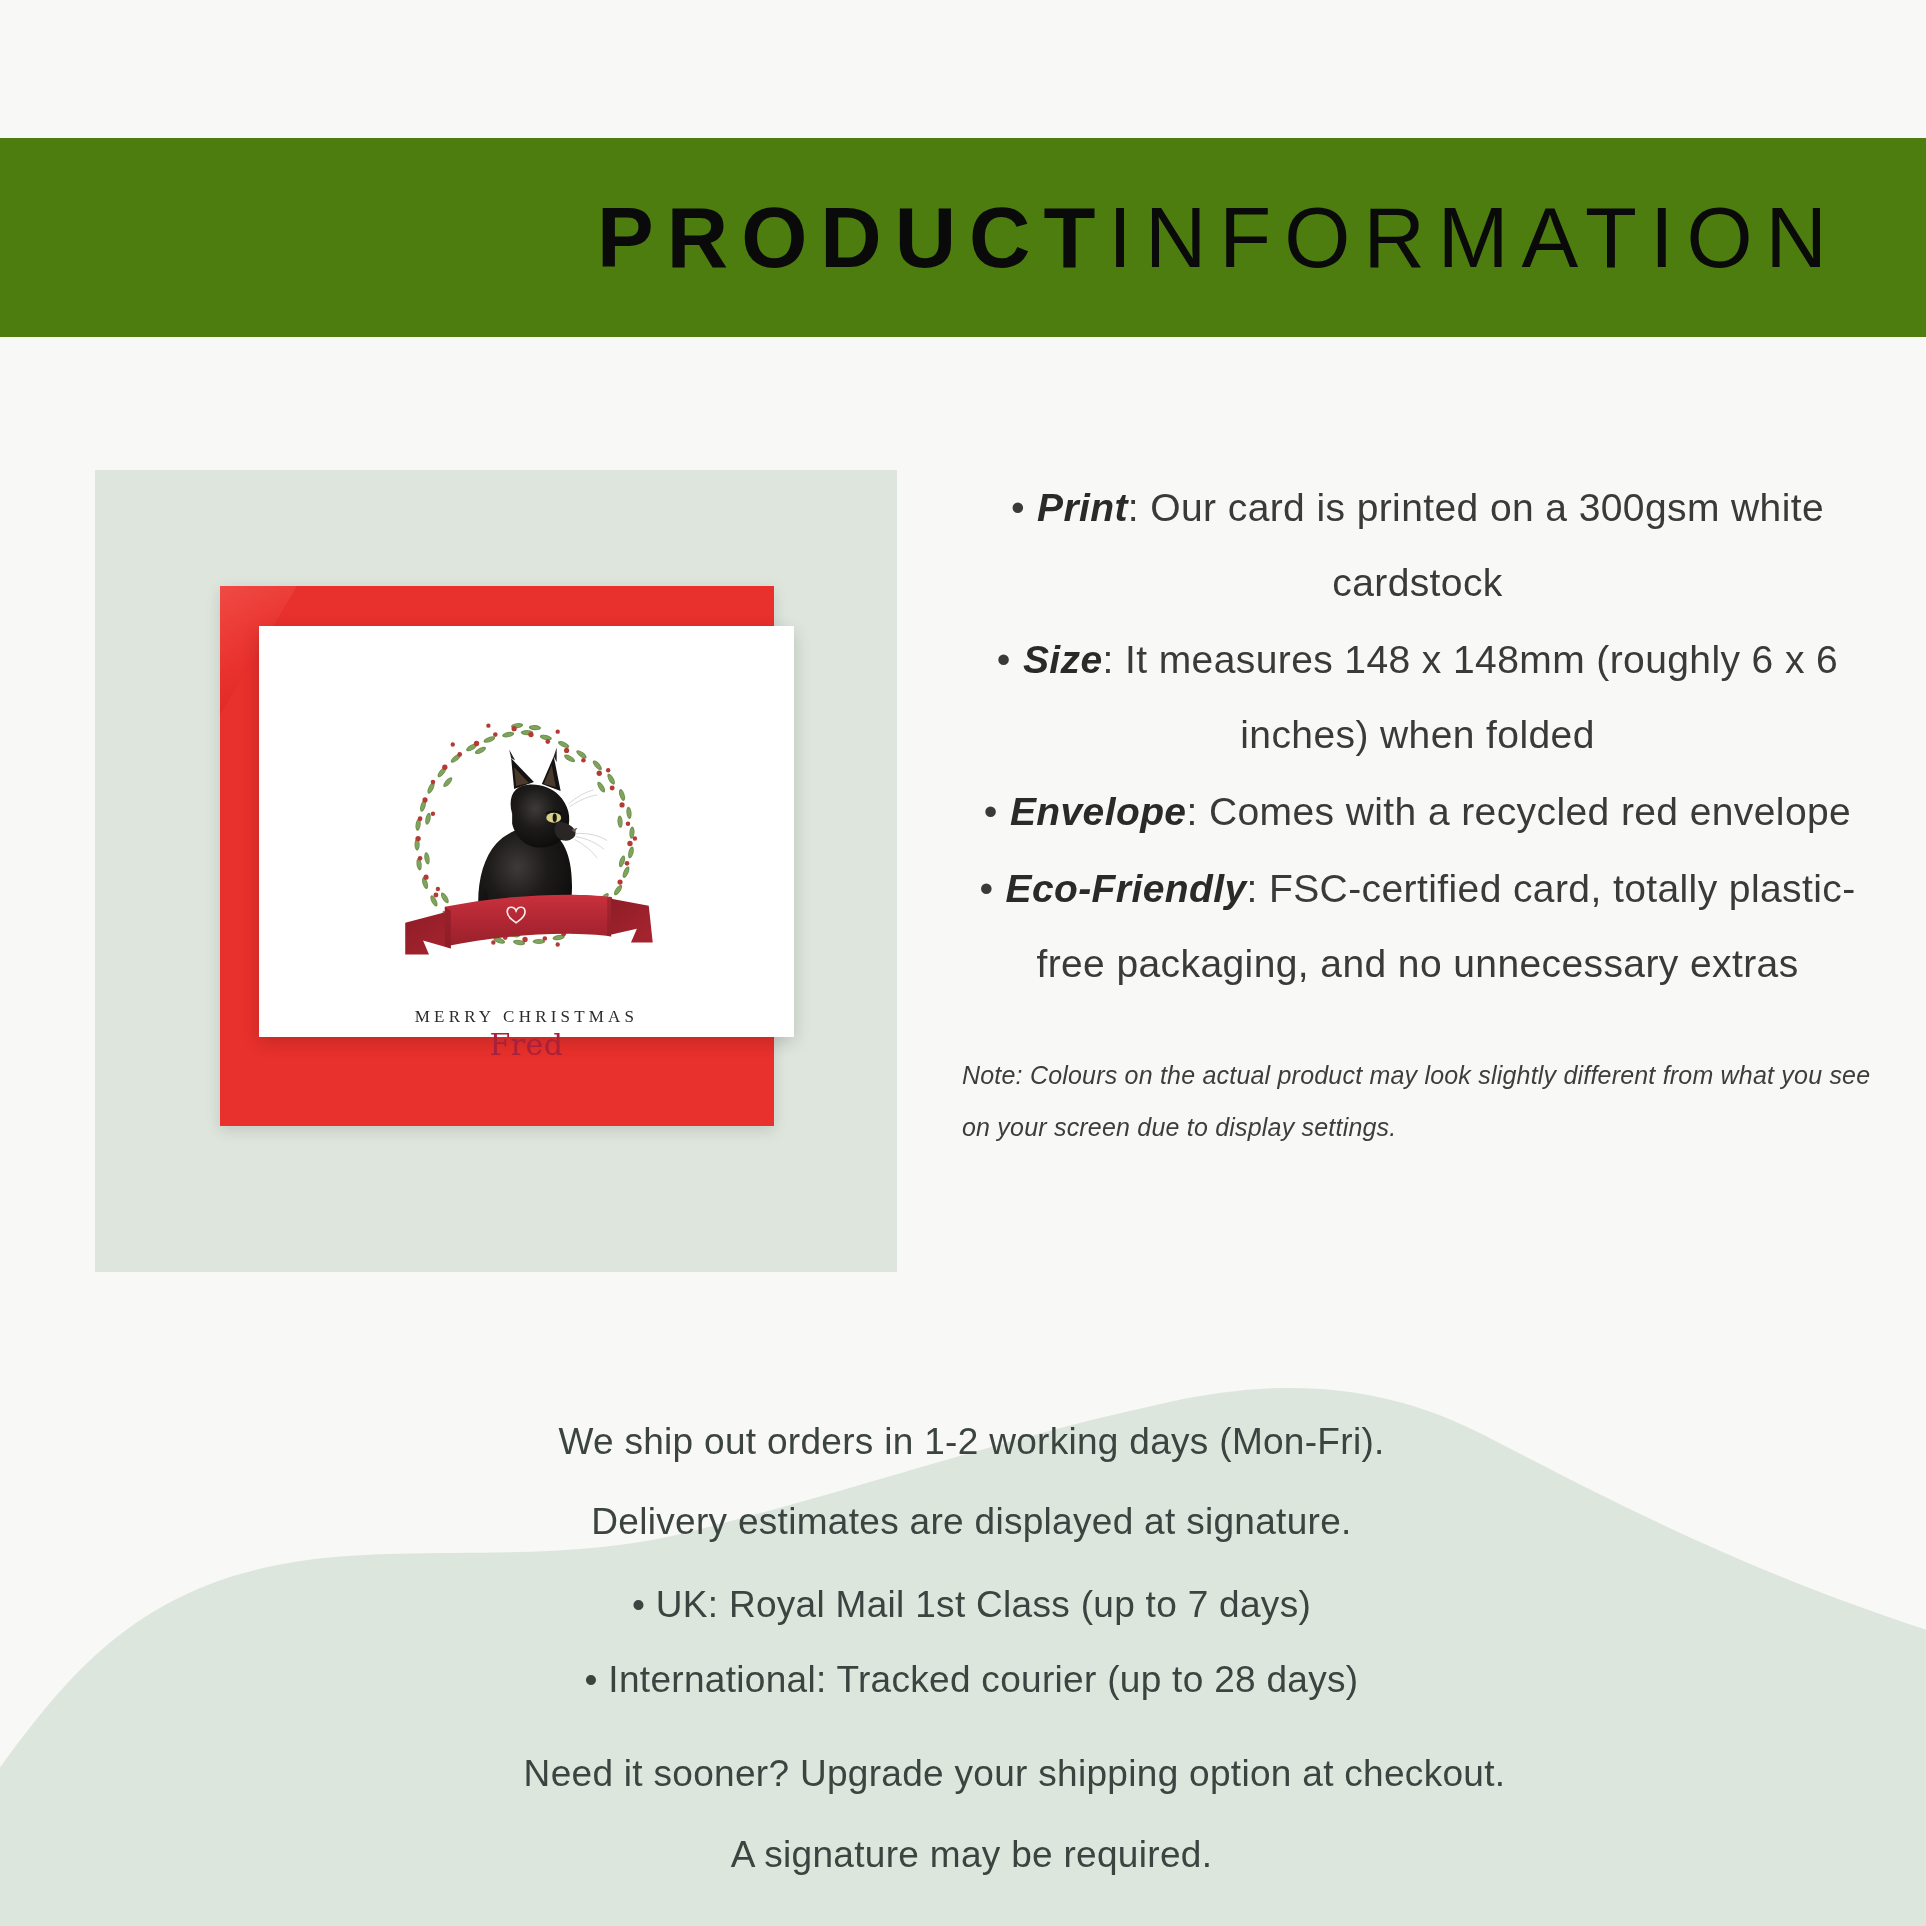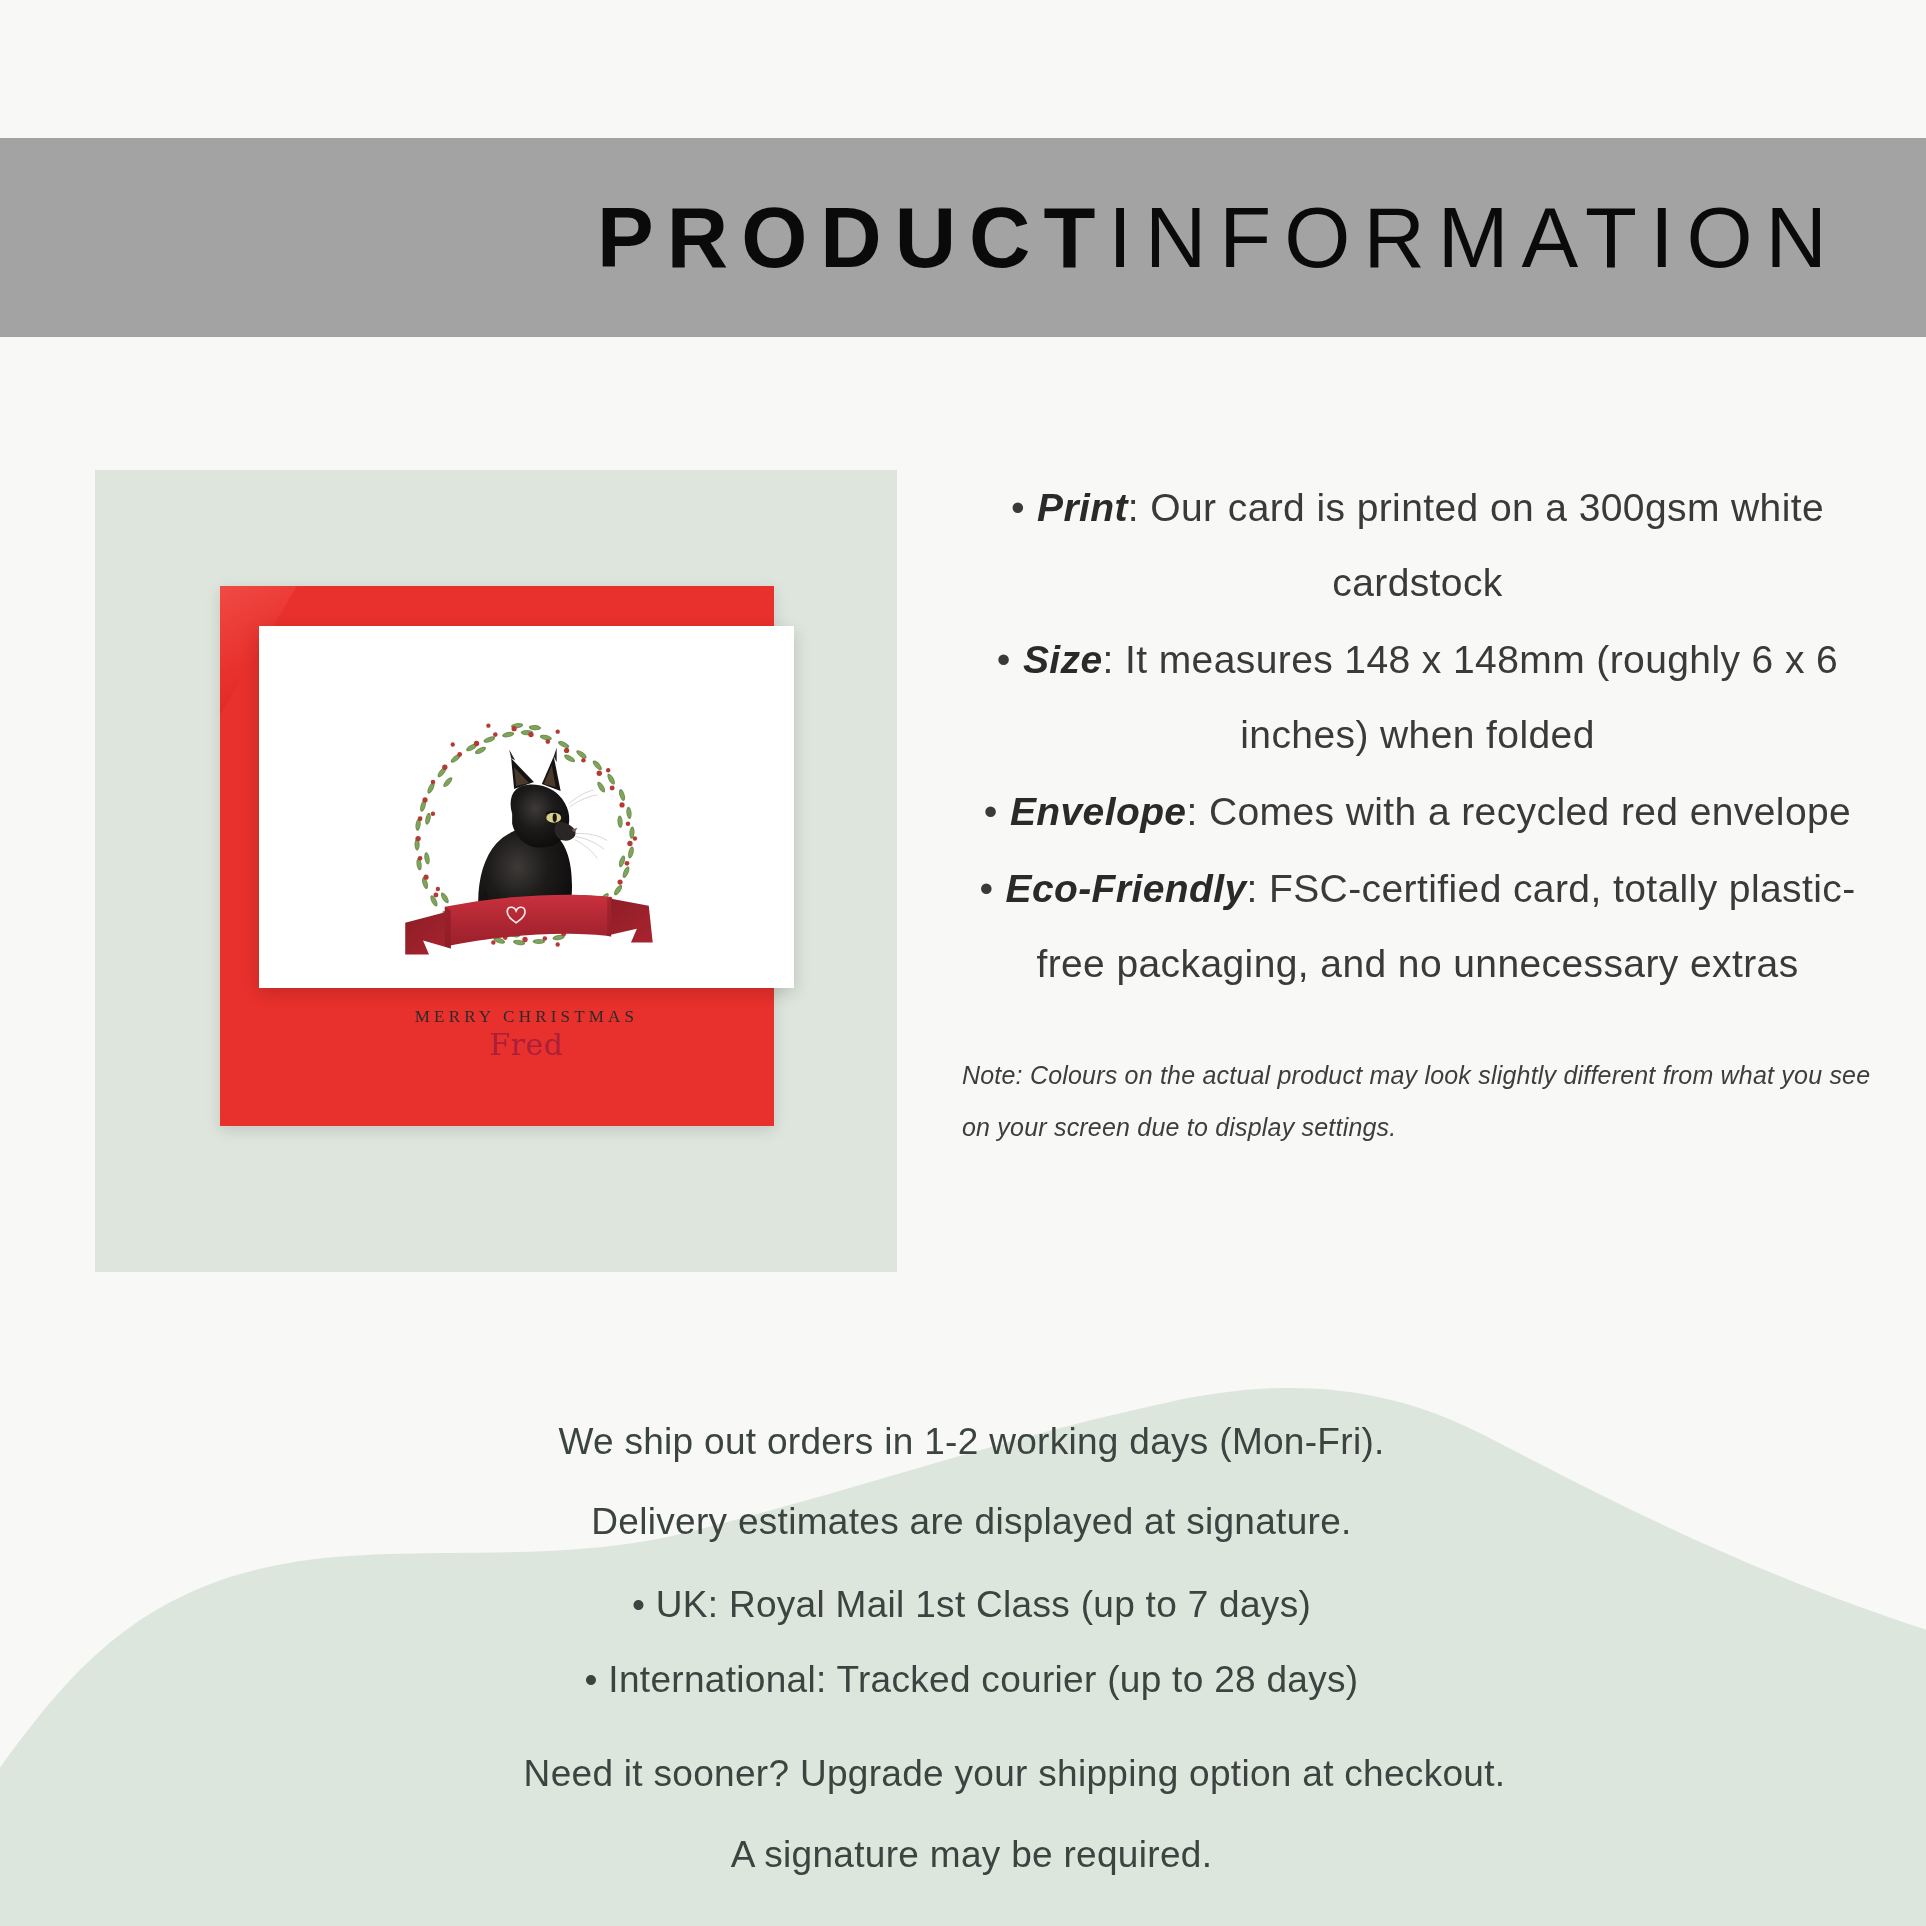--- a/index.html
+++ b/index.html
@@ -8,21 +8,21 @@
     background: #f8f8f7;
     font-family: "Liberation Sans", sans-serif;
     overflow: hidden;
   }
   .page { position: relative; width: 1927px; height: 1927px; background: #f8f8f7; }
 
   
   .header-band {
     position: absolute; left: 0; top: 138px;
     width: 1927px; height: 199px;
-    background: #a3a3a3;
+    background: #4d7c0f;
     display: flex; align-items: center; justify-content: flex-end;
   }
   .header-title {
     padding-right: 87px;
     white-space: nowrap;
     font-size: 85px;
     line-height: 1;
     color: #0a0a0a;
   }
   .title-bold {
@@ -51,21 +51,21 @@
   }
   .envelope-flap2 {
     position: absolute; left: 0; top: 0;
     width: 77px; height: 129px;
     background: linear-gradient(150deg, #f04a44 0%, #e8302c 55%, #d9241f 100%);
     clip-path: polygon(0 0, 100% 0, 0 100%);
   }
   
   .card {
     position: absolute; left: 164px; top: 156px;
-    width: 535px; height: 362px;
+    width: 535px; height: 411px;
     background: #ffffff;
     box-shadow: 0 5px 16px rgba(0,0,0,0.16);
   }
   .card-art {
     position: absolute; left: 50%; top: 69px;
     transform: translateX(-50%);
     width: 327px; height: 297px;
   }
   .card-caption {
     position: absolute; left: 0; top: 381px; width: 100%;

